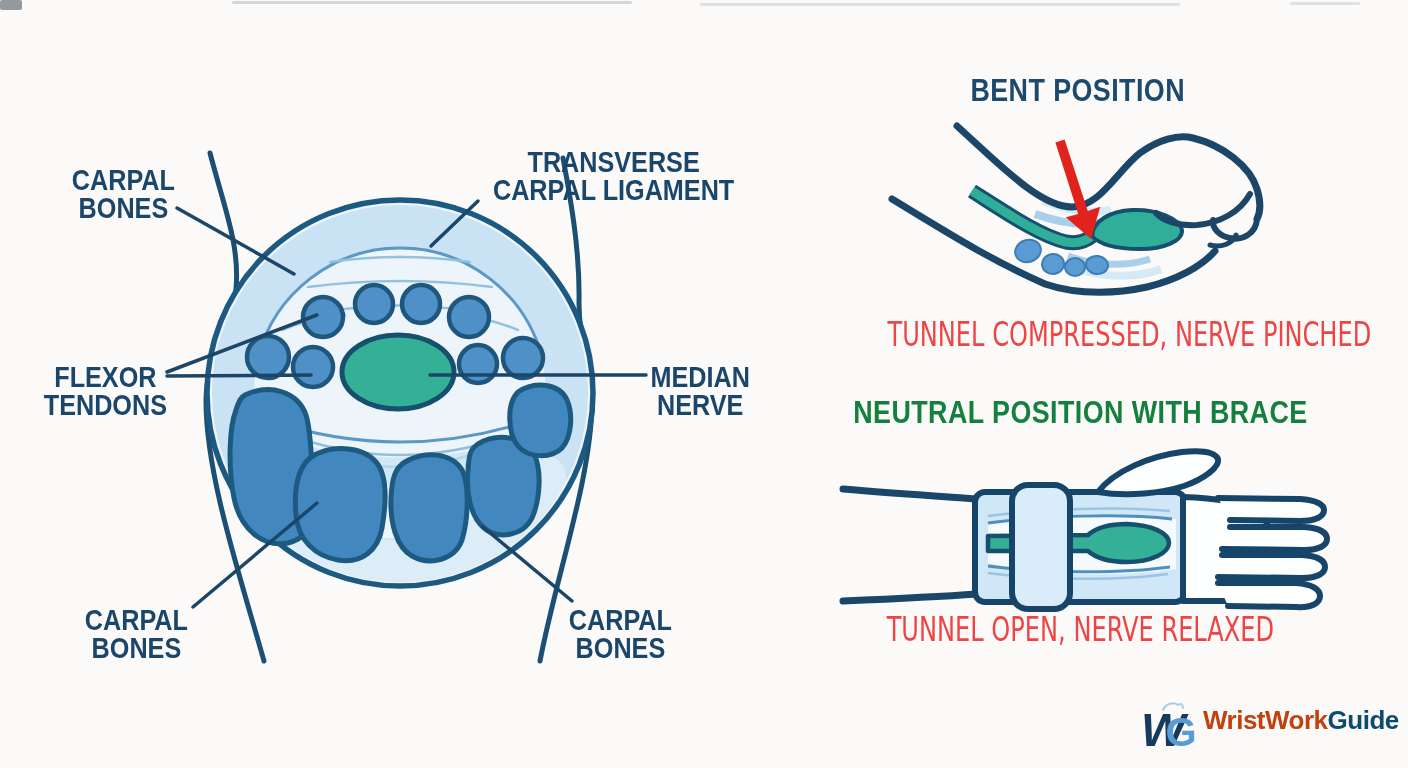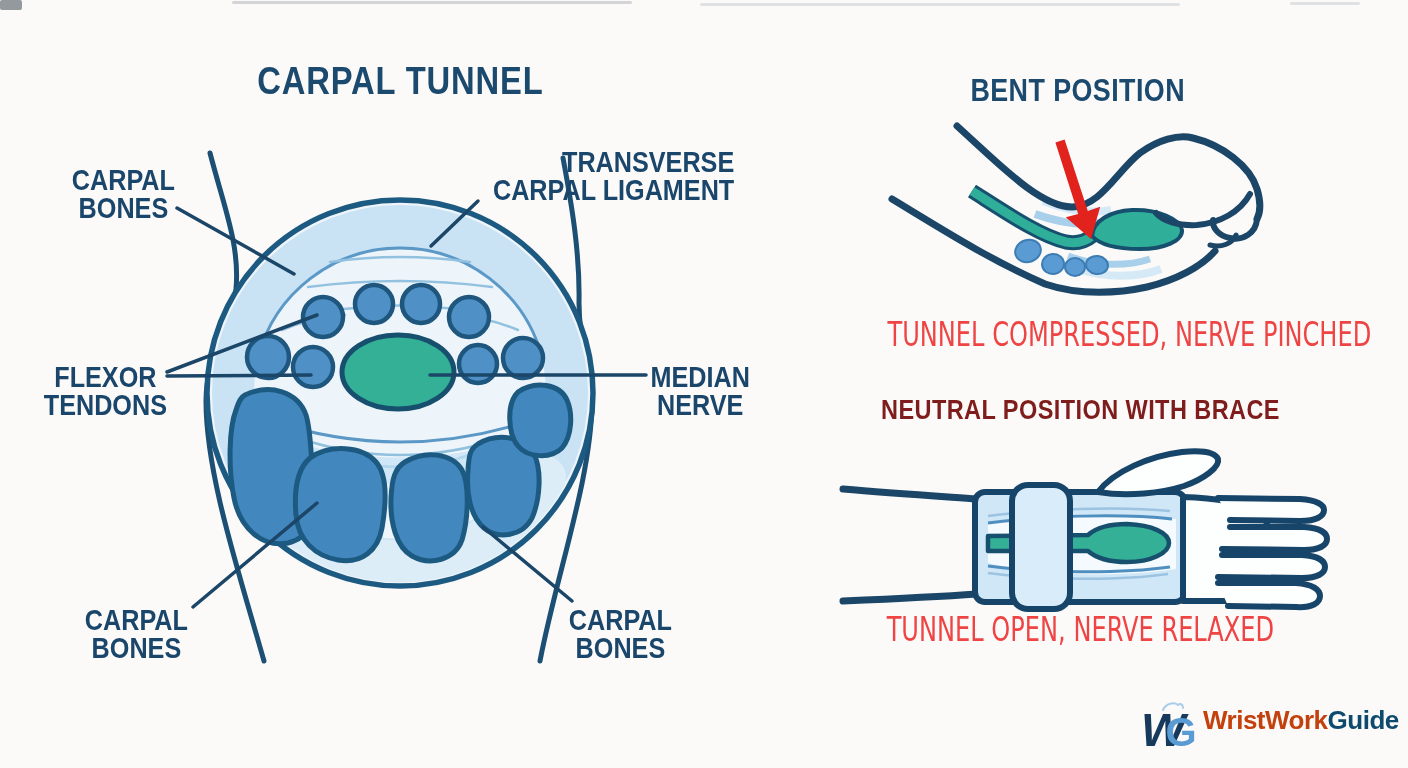--- a/index.html
+++ b/index.html
@@ -7,21 +7,21 @@
     position:relative;width:1408px;height:768px;overflow:hidden;
     background:#fbfaf9;font-family:"Liberation Sans",sans-serif;
   }
   svg.art{position:absolute;left:0;top:0;}
   
   .lbl{position:absolute;text-align:center;color:#1a466b;line-height:1.0;}
   .cond{display:inline-block;transform:scaleX(0.84);transform-origin:center;white-space:nowrap;}
   .cond > div{white-space:nowrap;}
   .title-main{font-size:39px;font-weight:bold;letter-spacing:1px;color:#1b4a6e;}
   .title-sec{font-size:32px;font-weight:bold;letter-spacing:0.5px;color:#1b4a6e;}
-  .title-sec2{font-size:28px;font-weight:bold;letter-spacing:0.5px;color:#7f1d1d;}
+  .title-sec2{font-size:32px;font-weight:bold;letter-spacing:0.5px;color:#15803d;}
   .anat{font-size:30px;font-weight:bold;line-height:0.92;color:#1a466b;}
   .caption{font-family:"DejaVu Sans",sans-serif;font-size:33px;font-weight:400;color:#ef4444;}
   .caption .cond{transform:scaleX(0.73);}
   
   .logo-mark{position:absolute;left:1141px;top:690px;width:70px;height:58px;margin-top:12px;}
   .logo-w{font-style:italic;font-weight:800;font-size:47px;color:#17395c;letter-spacing:-2px;}
   .logo-g{font-weight:800;font-size:40px;color:#5b9bd3;margin-left:-18px;}
   .logo-swoosh{position:absolute;left:20px;top:-1px;}
   .brand{position:absolute;left:1203px;top:705px;font-size:26px;font-weight:bold;letter-spacing:-0.5px;white-space:nowrap;}
   .brand .p1{color:#c2410c;}
@@ -151,32 +151,29 @@
 
       <g fill="#fdfefe" stroke="#17456a" stroke-width="6">
         <path d="M1218,498 L1300,499 C1317,500 1324,505 1324,510 C1324,516 1317,521 1300,521 L1230,520"></path>
         <path d="M1230,527 L1304,527 C1320,528 1327,533 1327,539 C1327,545 1320,550 1304,550 L1222,549"></path>
         <path d="M1222,555 L1302,555 C1318,556 1325,561 1325,567 C1325,573 1318,578 1302,578 L1218,577"></path>
         <path d="M1218,583 L1296,583 C1313,584 1320,590 1320,596 C1320,603 1312,608 1296,607 L1228,606"></path>
       </g>
     </g>
   </svg>
 
-  <div class="lbl title-main" style="left:150px;top:61px;width:500px;">
-    <span class="cond">CARPAL TUNNEL</span>
-  </div>
 
   <div class="lbl anat" style="left:33px;top:166px;width:180px;">
     <span class="cond">
       <div>CARPAL</div>
       <div>BONES</div>
     </span>
   </div>
 
-  <div class="lbl anat" style="left:470px;top:148px;width:280px;text-align:right;">
+  <div class="lbl anat" style="left:470px;top:148px;width:280px;">
     <span class="cond">
       <div>TRANSVERSE</div>
       <div>CARPAL LIGAMENT</div>
     </span>
   </div>
 
   <div class="lbl anat" style="left:15px;top:363px;width:180px;">
     <span class="cond">
       <div>FLEXOR</div>
       <div>TENDONS</div>

